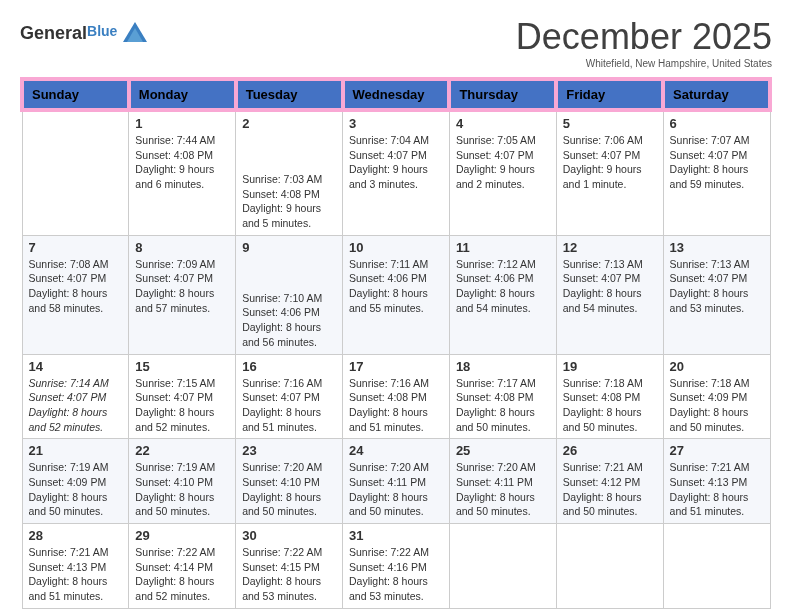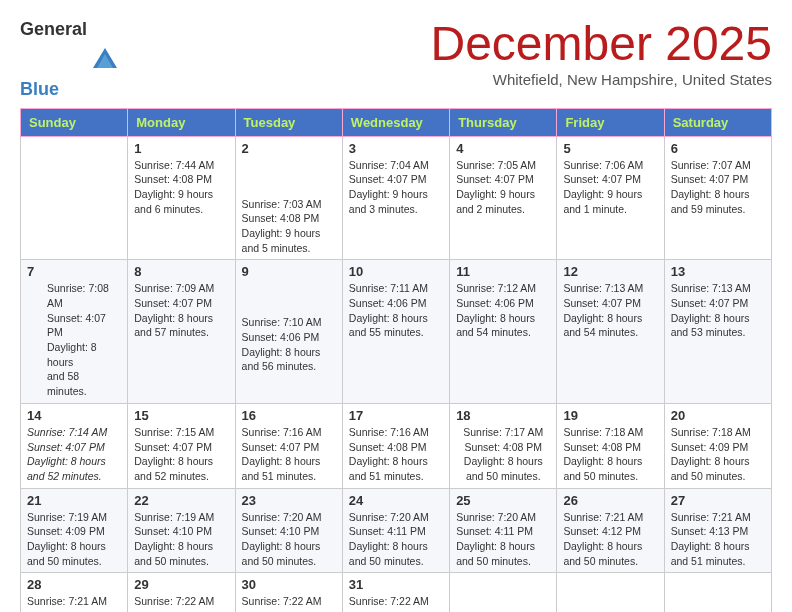--- a/index.html
+++ b/index.html
@@ -16,64 +16,63 @@
       align-items: flex-start;
       margin-bottom: 8px;
     }
     .logo {
       display: flex;
       align-items: center;
       margin-top: 4px;
     }
     .logo-text {
       display: flex;
-      flex-direction: column;
+      flex-direction: row;
       line-height: 1.1;
-      gap: 40px;
     }
     .logo-general {
       font-size: 18px;
       font-weight: bold;
       color: #333;
     }
     .logo-blue {
-      font-size: 18px;
+      font-size: 14px;
       font-weight: bold;
       color: #3a7fc1;
     }
     .logo-icon {
       width: 28px;
       height: 28px;
       margin-left: 4px;
     }
     .title-area {
       text-align: right;
     }
     .month-title {
-      font-size: 48px;
+      font-size: 36px;
       font-weight: normal;
-      color: #b91c1c;
+      color: #404040;
     }
     .location-title {
-      font-size: 15px;
+      font-size: 10px;
       color: #555;
     }
     .calendar-table {
       width: 100%;
       border-collapse: collapse;
       border: 1px solid #ccc;
     }
     .calendar-table th {
       background-color: #4472c4;
-      color: #bef264;
+      color: #000000;
       font-size: 13px;
       font-weight: bold;
       padding: 6px 8px;
       text-align: left;
-      border: 1px solid #f9a8d4;
+      border: 4px solid #f9a8d4;
     }
     .calendar-table td {
       border: 1px solid #ccc;
       vertical-align: top;
       padding: 4px 6px;
       width: calc(100% / 7);
       min-height: 80px;
       font-size: 11px;
       color: #333;
       background: #fff;
@@ -173,21 +172,21 @@
           <span class="day-number">6</span>
           <div class="day-info" style="white-space: pre-line;">Sunrise: 7:07 AM
 Sunset: 4:07 PM
 Daylight: 8 hours
 and 59 minutes.</div>
         </td>
       </tr>
       <tr>
         <td>
           <span class="day-number">7</span>
-          <div class="day-info" style="white-space: pre-line; margin-left: 20px;">Sunrise: 7:08 AM
+          <div class="day-info" style="white-space: pre-line;">Sunrise: 7:08 AM
 Sunset: 4:07 PM
 Daylight: 8 hours
 and 58 minutes.</div>
         </td>
         <td>
           <span class="day-number">8</span>
           <div class="day-info" style="white-space: pre-line;">Sunrise: 7:09 AM
 Sunset: 4:07 PM
 Daylight: 8 hours
 and 57 minutes.</div>
@@ -252,21 +251,21 @@
         </td>
         <td>
           <span class="day-number">17</span>
           <div class="day-info" style="white-space: pre-line;">Sunrise: 7:16 AM
 Sunset: 4:08 PM
 Daylight: 8 hours
 and 51 minutes.</div>
         </td>
         <td>
           <span class="day-number">18</span>
-          <div class="day-info" style="white-space: pre-line; text-align: center;">Sunrise: 7:17 AM
+          <div class="day-info" style="white-space: pre-line;">Sunrise: 7:17 AM
 Sunset: 4:08 PM
 Daylight: 8 hours
 and 50 minutes.</div>
         </td>
         <td>
           <span class="day-number">19</span>
           <div class="day-info" style="white-space: pre-line;">Sunrise: 7:18 AM
 Sunset: 4:08 PM
 Daylight: 8 hours
 and 50 minutes.</div>

